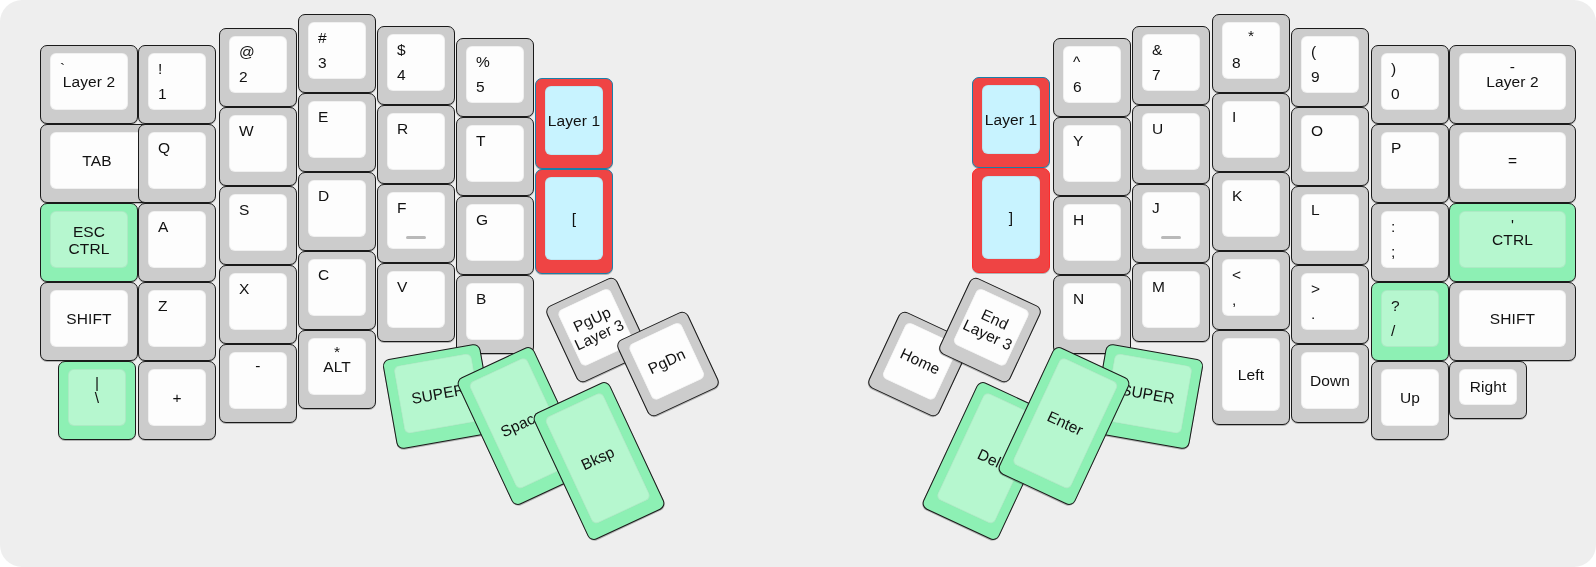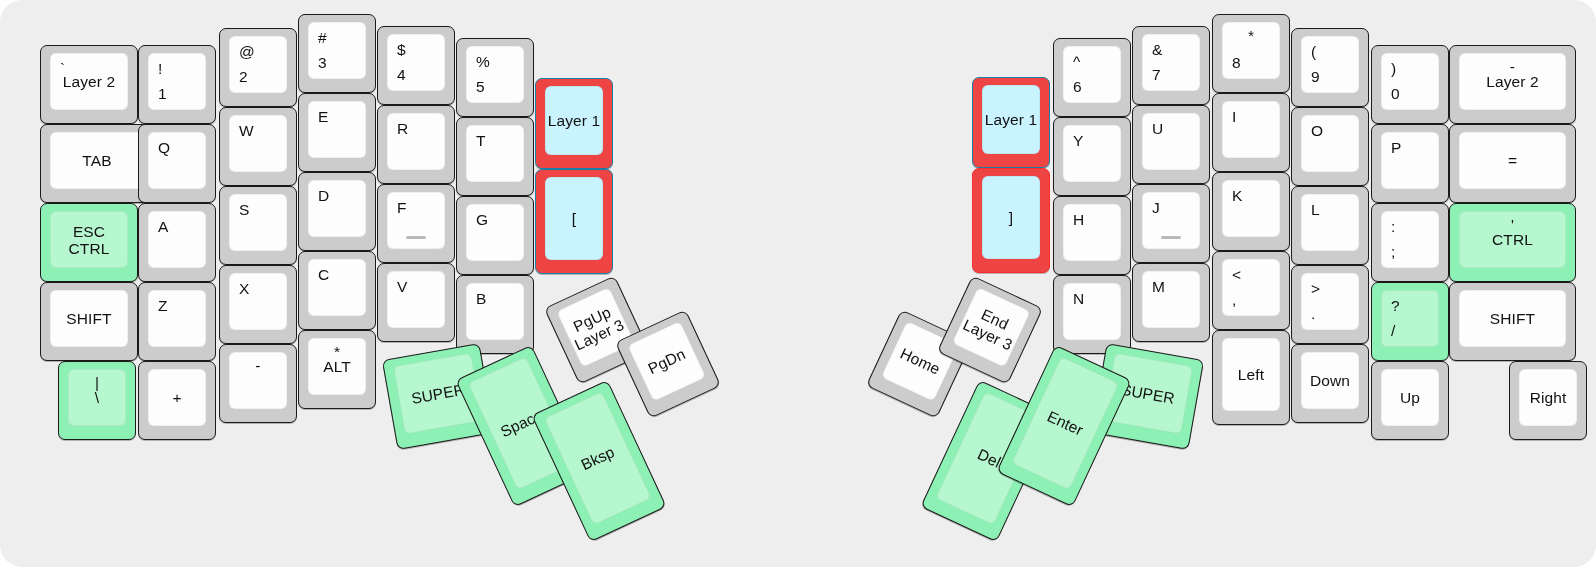--- a/index.html
+++ b/index.html
@@ -410,21 +410,21 @@
       <div class="key" style="left: 1291px; top: 344px; width: 78px; height: 79px;">
         <div class="cap">
           <div class="legend mid">Down</div>
         </div>
       </div>
       <div class="key" style="left: 1371px; top: 361px; width: 78px; height: 79px;">
         <div class="cap">
           <div class="legend mid">Up</div>
         </div>
       </div>
-      <div class="key" style="left: 1509px; top: 361px; width: 78px; height: 79px;">
+      <div class="key" style="left: 1449px; top: 361px; width: 78px; height: 58px;">
         <div class="cap">
           <div class="legend mid">Right</div>
         </div>
       </div>
       <div class="key" style="left: 880px; top: 322px; width: 78px; height: 84px; transform: rotate(25deg);">
         <div class="cap">
           <div class="legend mid">Home</div>
         </div>
       </div>
       <div class="key" style="left: 951px; top: 288px; width: 78px; height: 84px; transform: rotate(25deg);">

